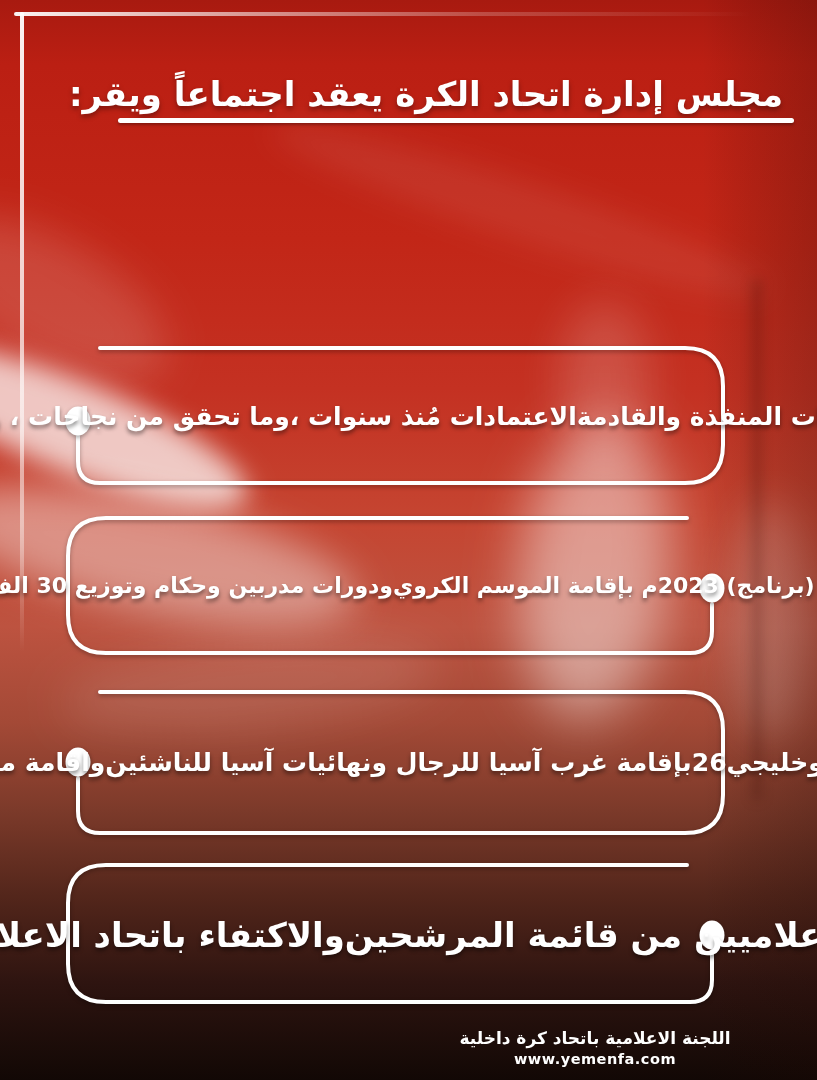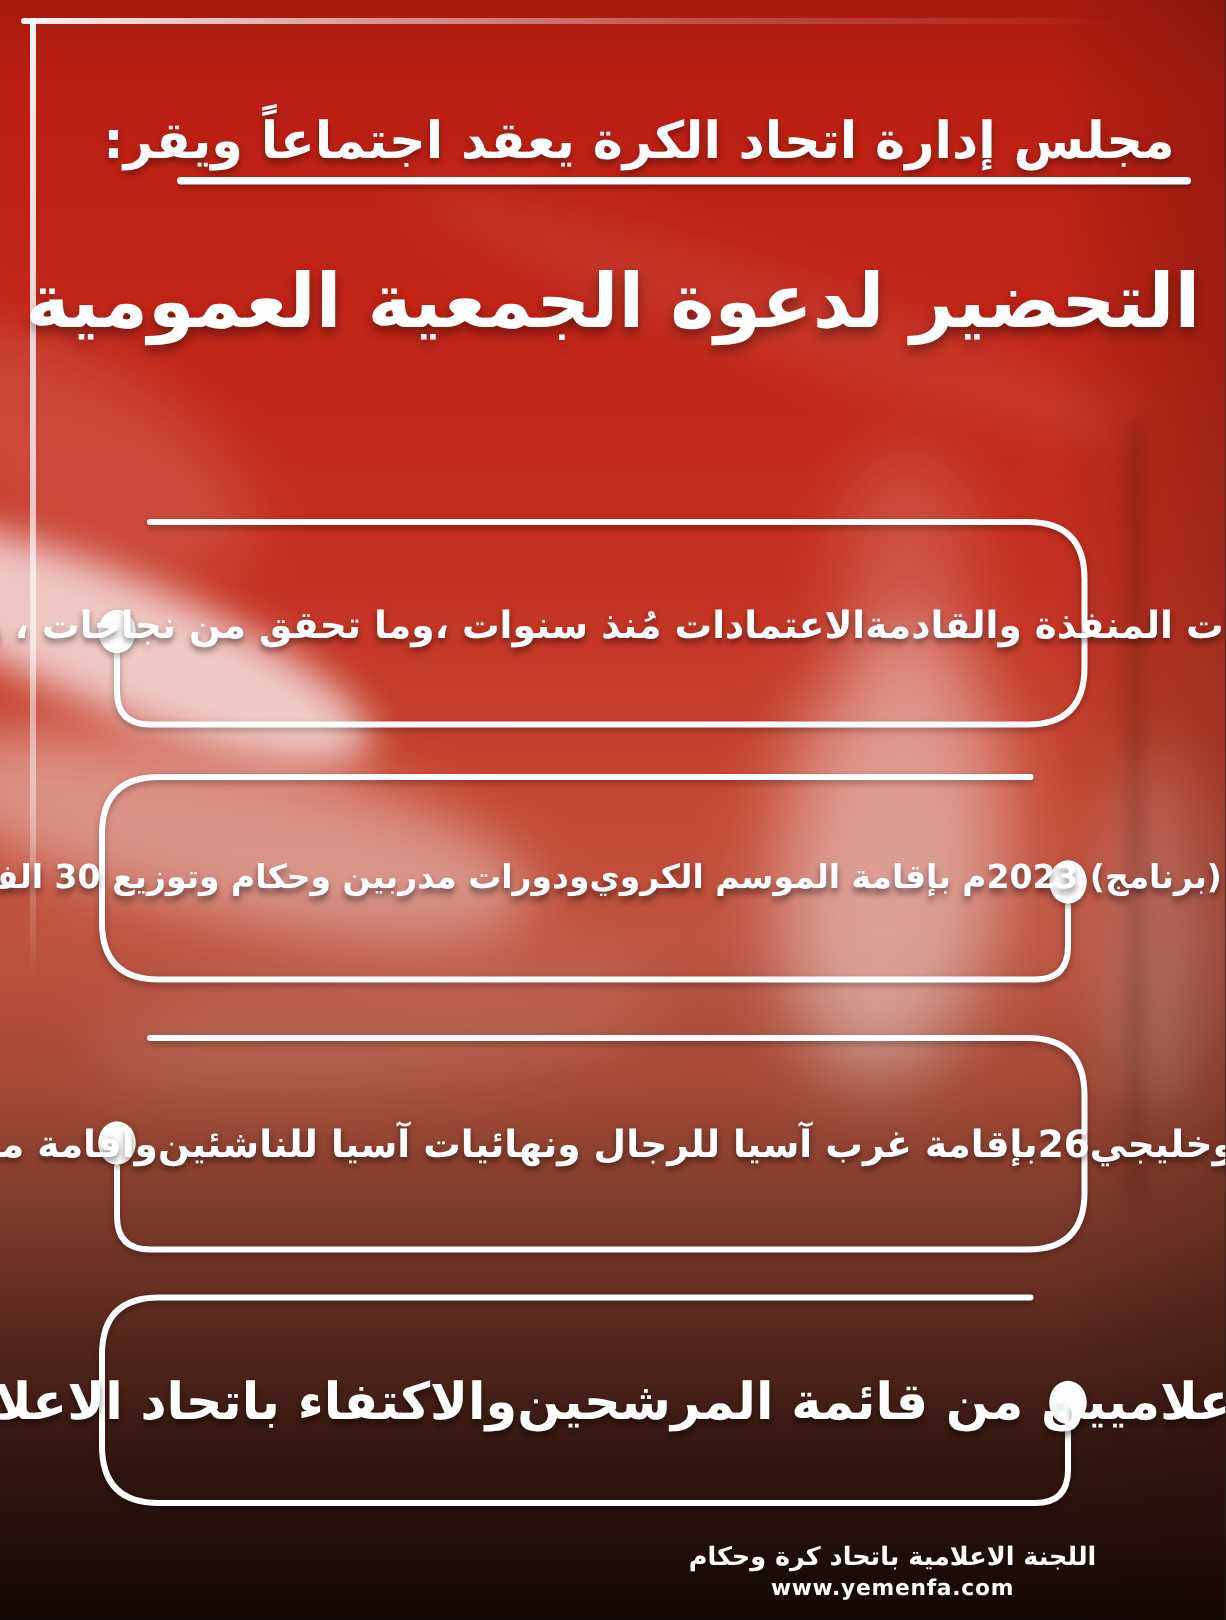--- a/index.html
+++ b/index.html
@@ -82,21 +82,20 @@
   <div class="swoosh s6"></div>
   <div class="swoosh s8"></div>
   <div class="seam"></div>
   <div class="edge-shade"></div>
 
   <div class="frame-top"></div>
   <div class="frame-left"></div>
 
   <div class="top-title" dir="rtl">مجلس إدارة اتحاد الكرة يعقد اجتماعاً ويقر:</div>
   <div class="divider"></div>
-  <div class="main-heading" dir="rtl">التحضير لدعوة الجمعية العمومية</div>
 
   <svg class="box-svg" style="top:340px" width="670" height="150" viewBox="0 0 670 150">
     <path d="M 40 8 H 625 Q 663 8 663 46 V 105 Q 663 143 625 143 H 40 Q 18 143 18 121 V 96"></path>
     <ellipse cx="18" cy="81" rx="12.5" ry="14.5"></ellipse>
   </svg>
   <div class="box-text bt1" dir="rtl">
     <div class="box-line">ناقش الخطط والنشاطات المنفذة والقادمة</div>
     <div class="box-line">الاعتمادات مُنذ سنوات ،</div>
     <div class="box-line">وما تحقق من نجاحات ، والصعوبات وعدم صرف</div>
   </div>
@@ -123,17 +122,17 @@
   <svg class="box-svg" style="top:855px" width="670" height="155" viewBox="0 0 670 155">
     <path d="M 627 10 H 46 Q 8 10 8 48 V 109 Q 8 147 46 147 H 630 Q 652 147 652 125 V 96"></path>
     <ellipse cx="652" cy="80" rx="12.5" ry="14.5"></ellipse>
   </svg>
   <div class="box-text bt4" dir="rtl">
     <div class="box-line">اختيار 5 اعلاميين من قائمة المرشحين</div>
     <div class="box-line">والاكتفاء باتحاد الاعلامي الرسمي</div>
   </div>
 
   <div class="footer">
-    <div class="committee" dir="rtl">اللجنة الاعلامية باتحاد كرة وحكام</div>
+    <div class="committee" dir="rtl">اللجنة الاعلامية باتحاد كرة داخلية</div>
     <div class="website">www.yemenfa.com</div>
   </div>
 
 </div>
 
 </body></html>

